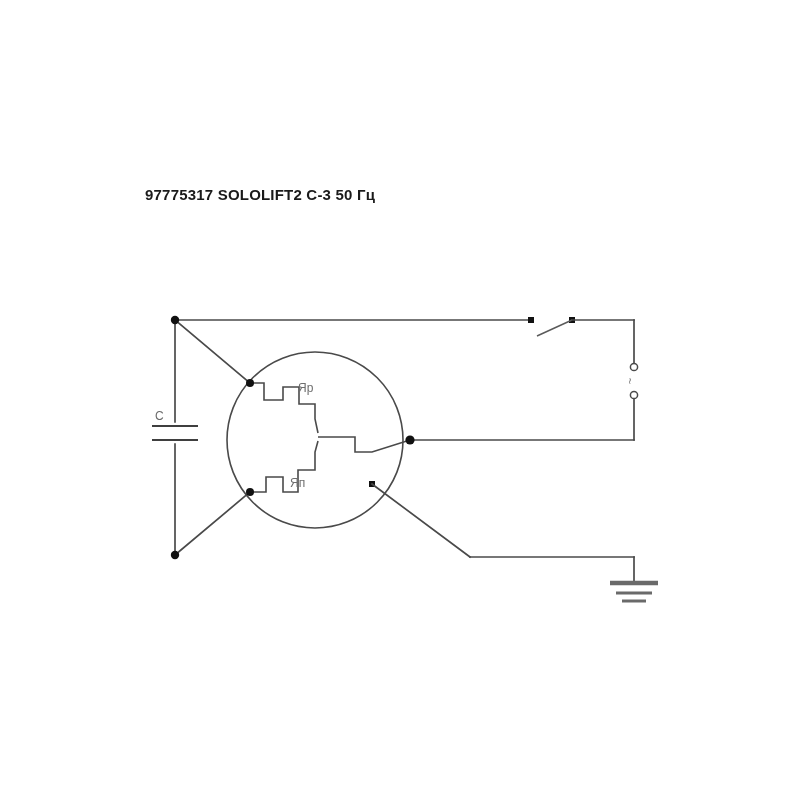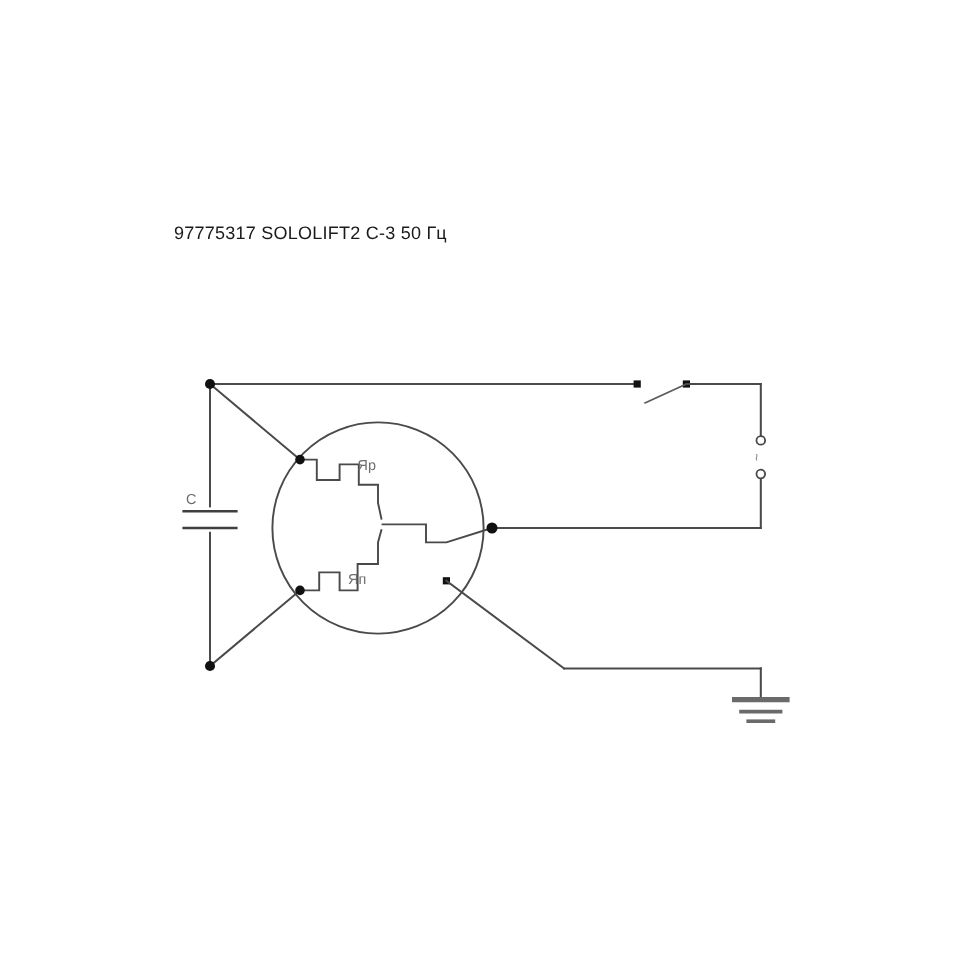--- a/index.html
+++ b/index.html
@@ -19,21 +19,21 @@
     left: 0; top: 0;
     width: 800px;
     height: 800px;
     background: #ffffff;
   }
   #diagram-title {
     position: absolute;
     left: 145px;
     top: 186px;
     font-size: 15px;
-    font-weight: normal;
+    font-weight: bold;
     color: #1a1a1a;
     letter-spacing: 0.2px;
     white-space: nowrap;
   }
   #schematic-svg {
     position: absolute;
     left: 0;
     top: 0;
   }
   .wire {

